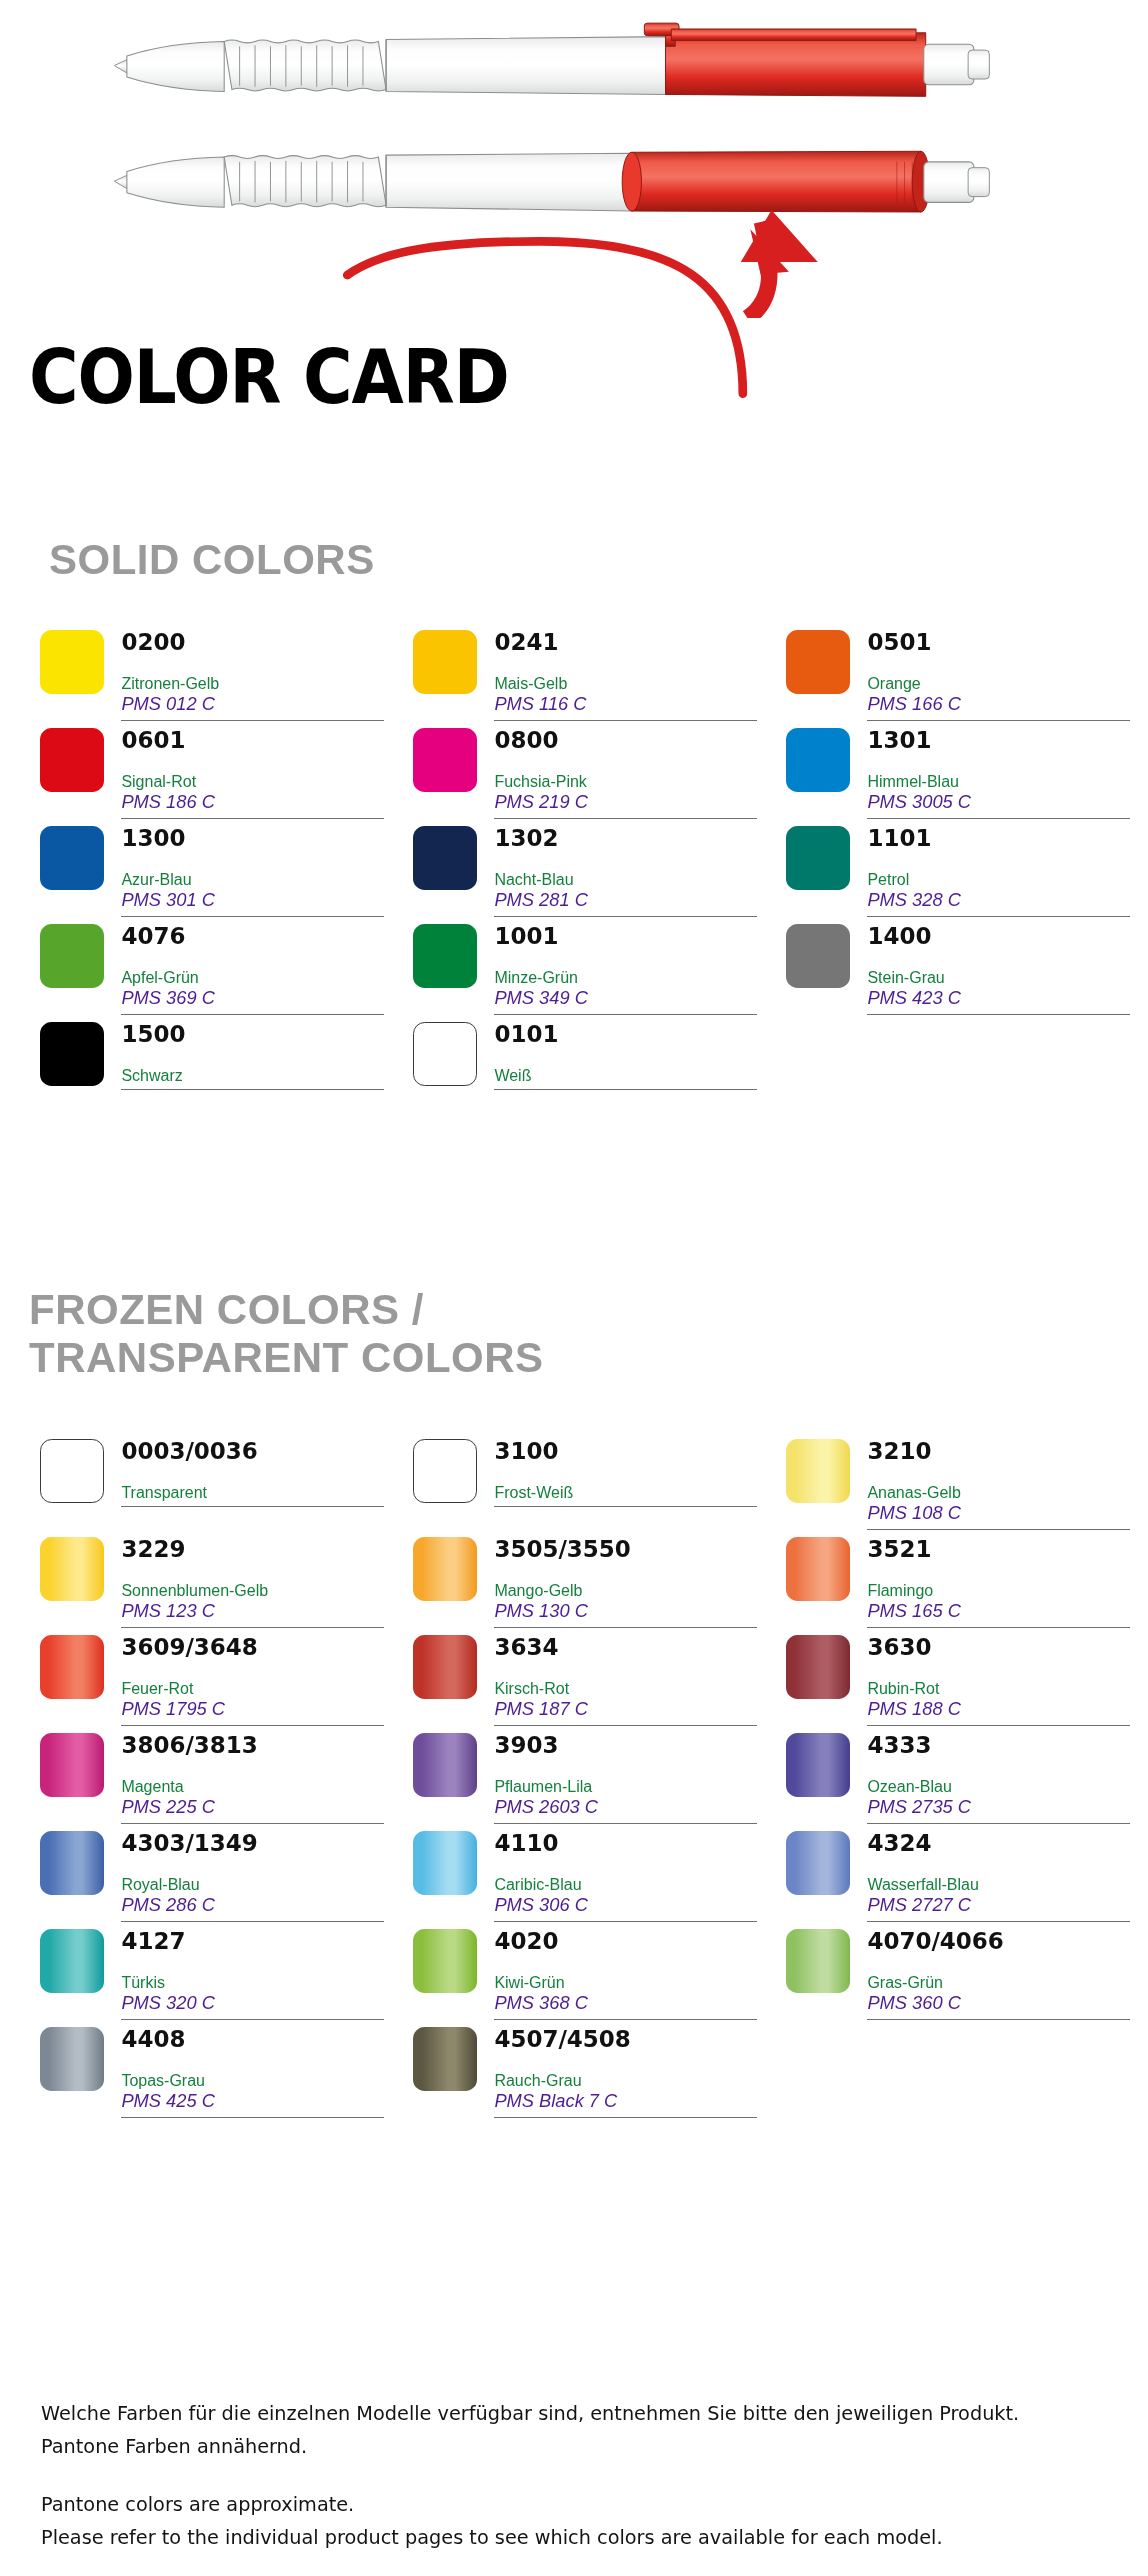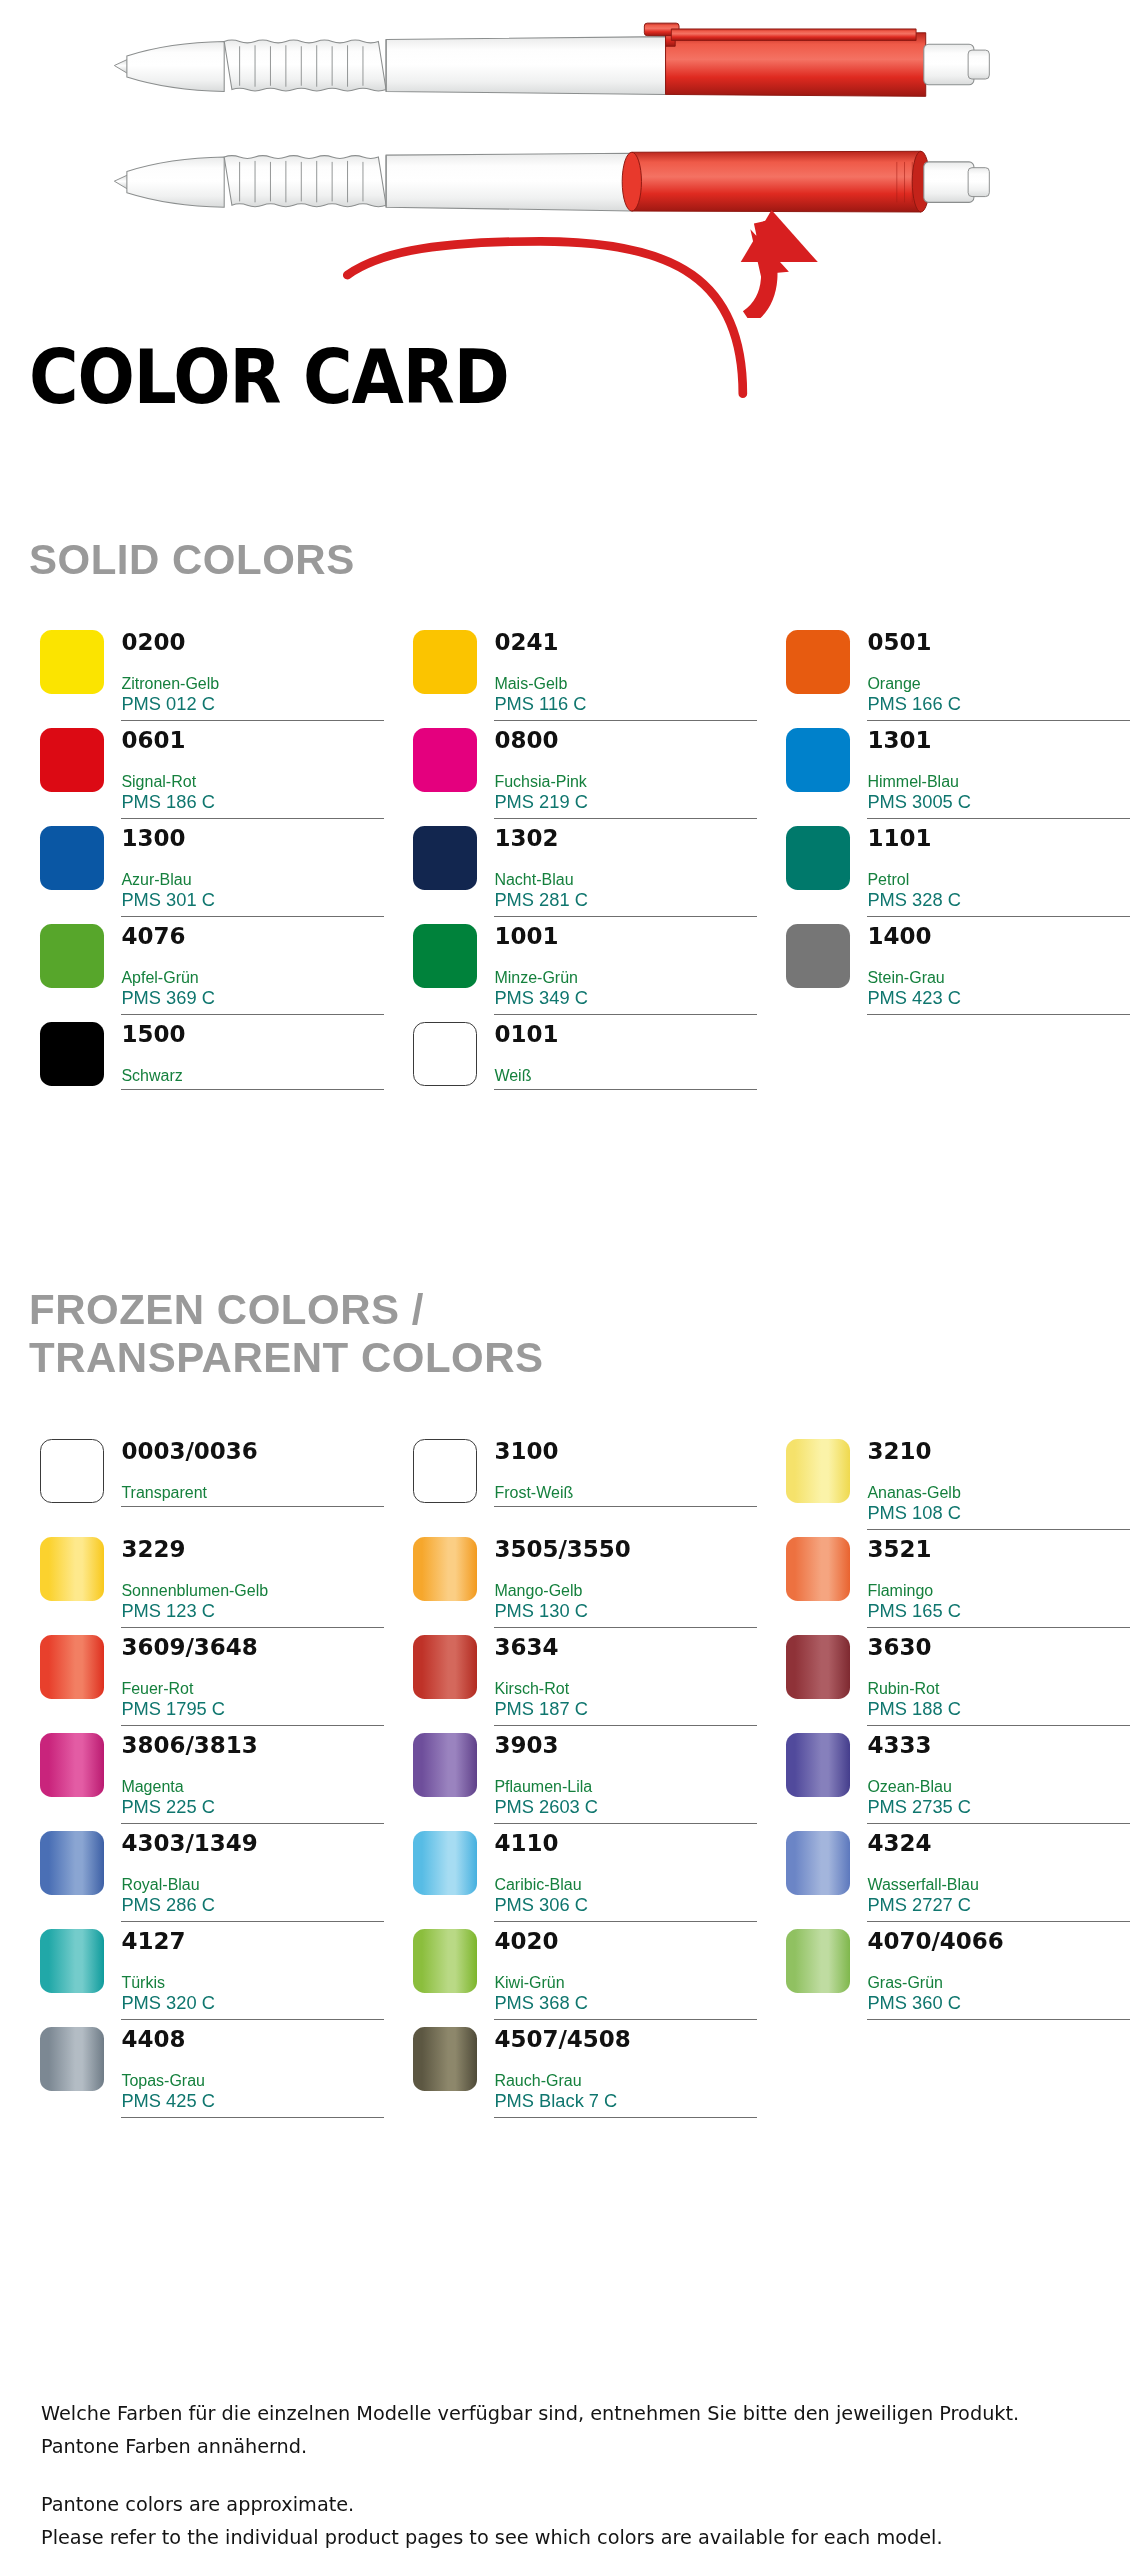--- a/index.html
+++ b/index.html
@@ -25,21 +25,21 @@
     font-stretch:condensed;
   }
 
   
   .section-head{
     position:absolute; left:29px;
     color:#9a9a9a; font-weight:bold;
     font-size:42px; letter-spacing:0.5px; line-height:1.15;
     font-family:"Liberation Sans", sans-serif;
   }
-  #solid-head{top:536px;}
+  #solid-head{top:536px;margin-left:20px;}
   #frozen-head{top:1278px; white-space:pre-line;margin-top:8px;}
 
   
   .grid{
     position:absolute; left:40px; width:1090px;
     display:grid;
     grid-template-columns:repeat(3, 1fr);
     column-gap:29px;
   }
   #solid-grid{top:629px; row-gap:21px;}
@@ -69,22 +69,23 @@
   .code{
     font-size:23px; font-weight:bold; color:#111;
     line-height:1.08; white-space:nowrap;
     font-family:"DejaVu Sans", sans-serif;
   }
   .cname{
     font-size:16px; color:#15803d; line-height:1.22; margin-top:19px;
     white-space:nowrap;
   }
   .pms{
-    font-size:18.3px; color:#0f766e; line-height:1.22;
+    font-size:18.3px; color:#4c1d95; line-height:1.22;
     white-space:nowrap;
+    font-style:italic;
   }
   .rule{
     border-bottom:1.4px solid #6f6f6f;
     margin-top:3.9px;
   }
   .cname:empty, .pms:empty{display:none;}
 
   
   .footer{position:absolute;left:41px;width:1071px;}
   #footer-de{top:2400px;}

